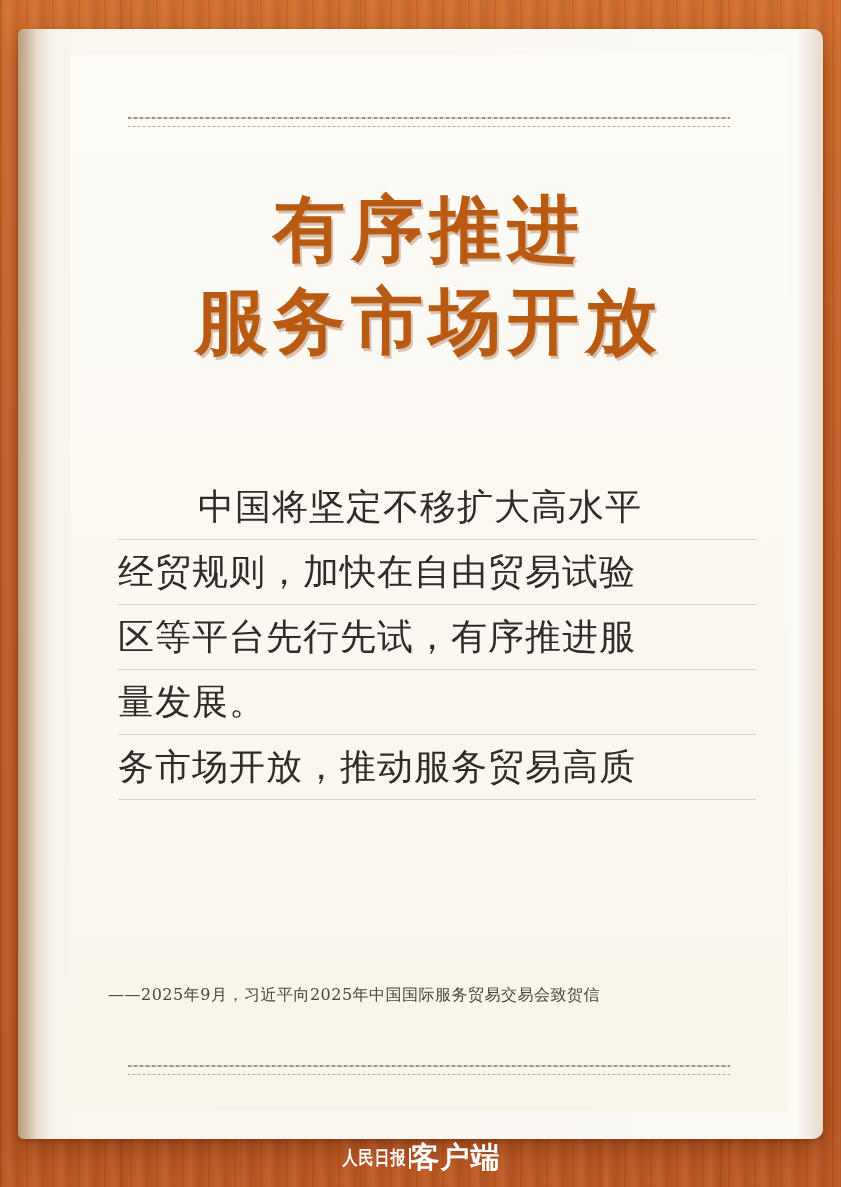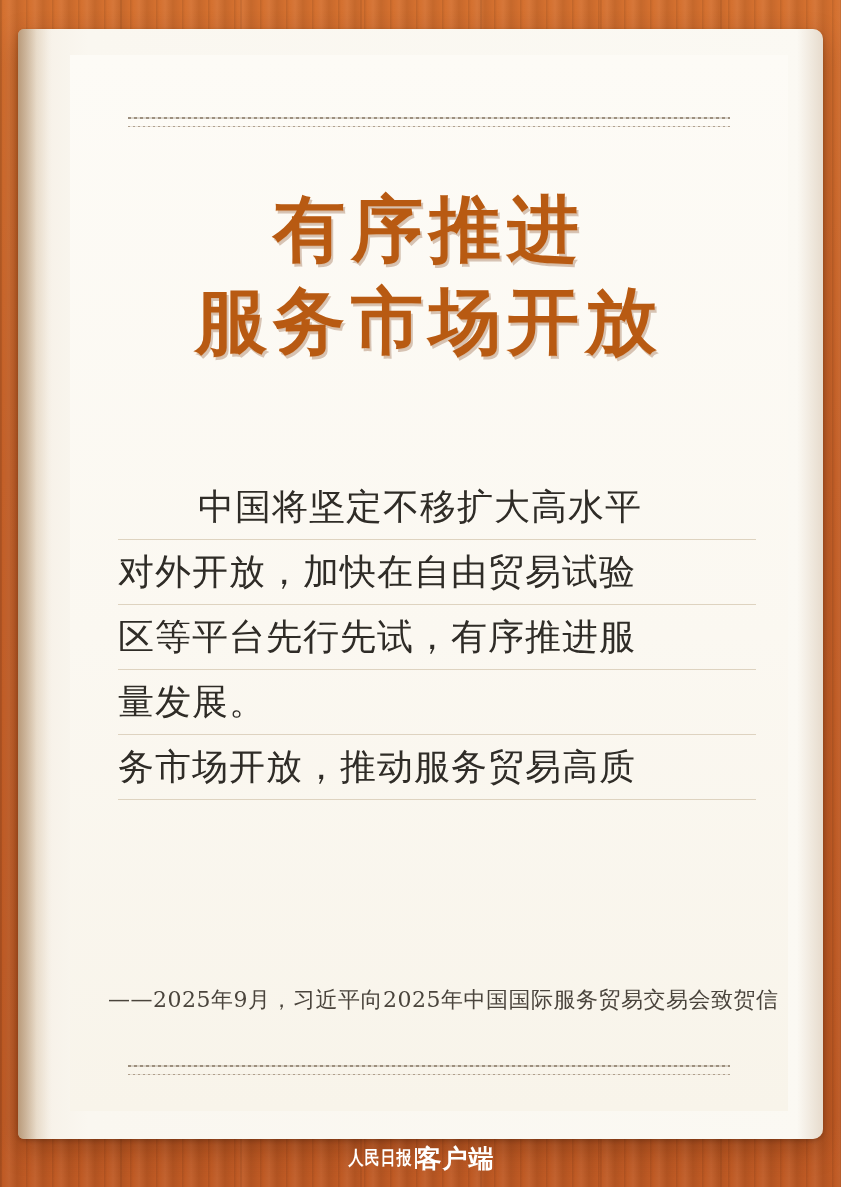--- a/index.html
+++ b/index.html
@@ -137,21 +137,21 @@
   .line:first-child { border-top: none; }
   .line.indent { text-indent: 80px; }
 
   
   .attribution {
     position: absolute;
     left: 38px;
     top: 930px;
     width: 650px;
     font-family: "DejaVu Serif", serif;
-    font-size: 22px;
+    font-size: 16px;
     color: #4a443c;
     letter-spacing: 0.5px;
     white-space: nowrap;
   }
 
   
   .footer {
     position: absolute;
     left: 0;
     bottom: 0;
@@ -174,21 +174,21 @@
     transform: scaleY(1.25);
   }
   .divider-bar {
     width: 2px;
     height: 21px;
     background: #ffffff;
     opacity: .95;
   }
   .client-label {
     font-family: "DejaVu Sans", sans-serif;
-    font-size: 25px;
+    font-size: 29px;
     font-weight: 700;
     color: #ffffff;
     letter-spacing: 1px;
   }
 </style>
 </head>
 <body>
 
 <div class="page">
   <div class="wood-plank-lines"></div>
@@ -201,21 +201,21 @@
         <div class="rule thin"></div>
       </div>
 
       <div class="title">
         <span class="l1">有序推进</span>
         <span class="l2">服务市场开放</span>
       </div>
 
       <div class="body-block">
         <div class="line indent">中国将坚定不移扩大高水平</div>
-        <div class="line">对外开放，加快在自由贸易试验</div>
+        <div class="line">经贸规则，加快在自由贸易试验</div>
         <div class="line">区等平台先行先试，有序推进服</div>
         <div class="line">量发展。</div>
         <div class="line">务市场开放，推动服务贸易高质</div>
       </div>
 
       <div class="attribution">——2025年9月，习近平向2025年中国国际服务贸易交易会致贺信</div>
 
       <div class="rule-group bottom">
         <div class="rule"></div>
         <div class="rule thin"></div>

